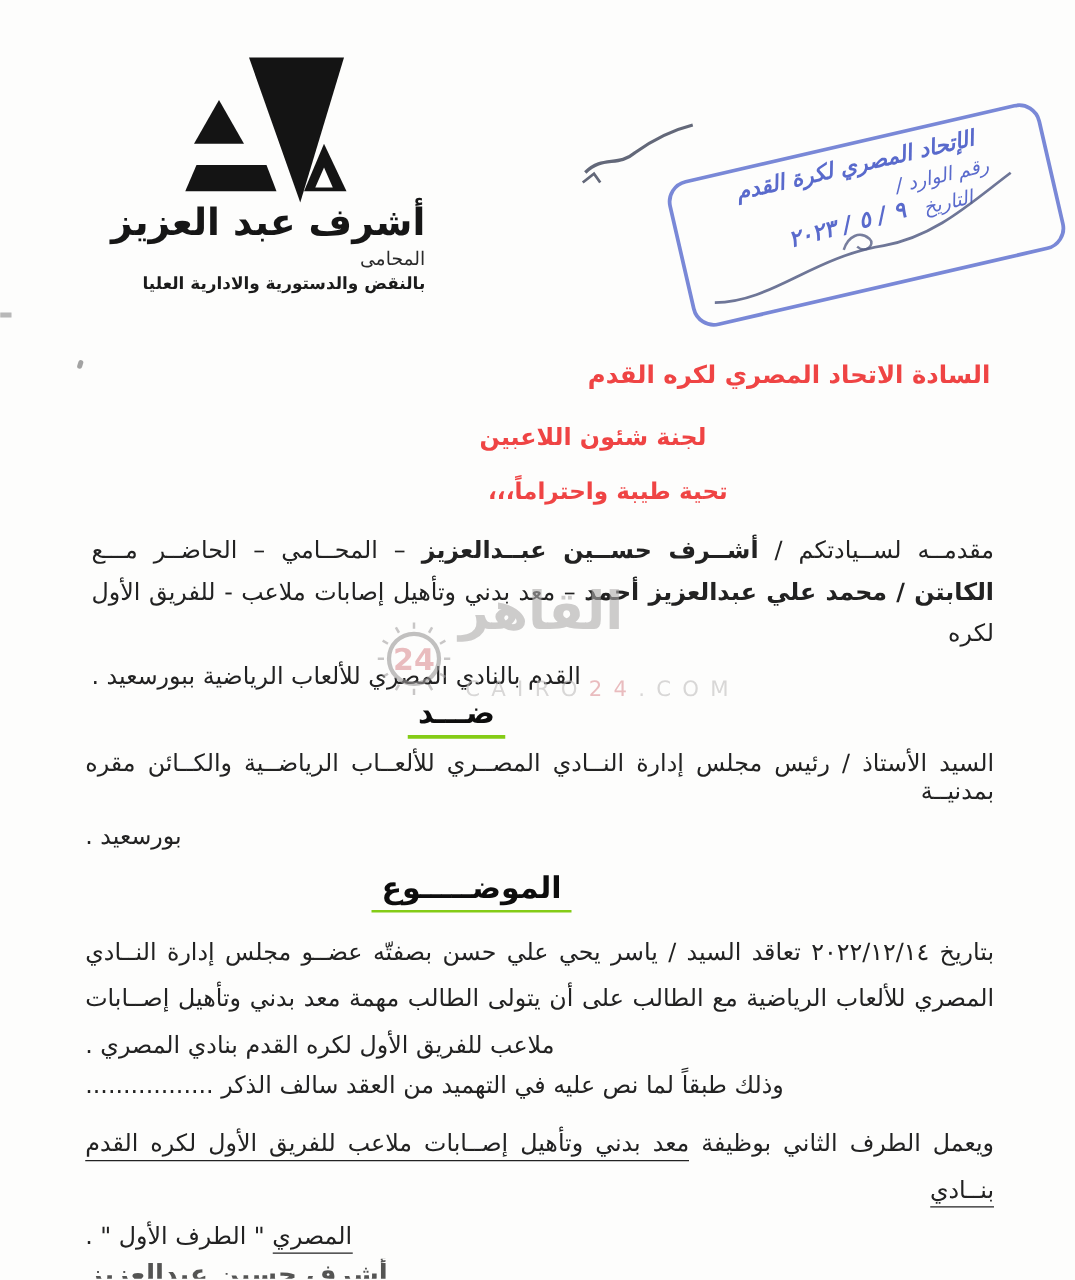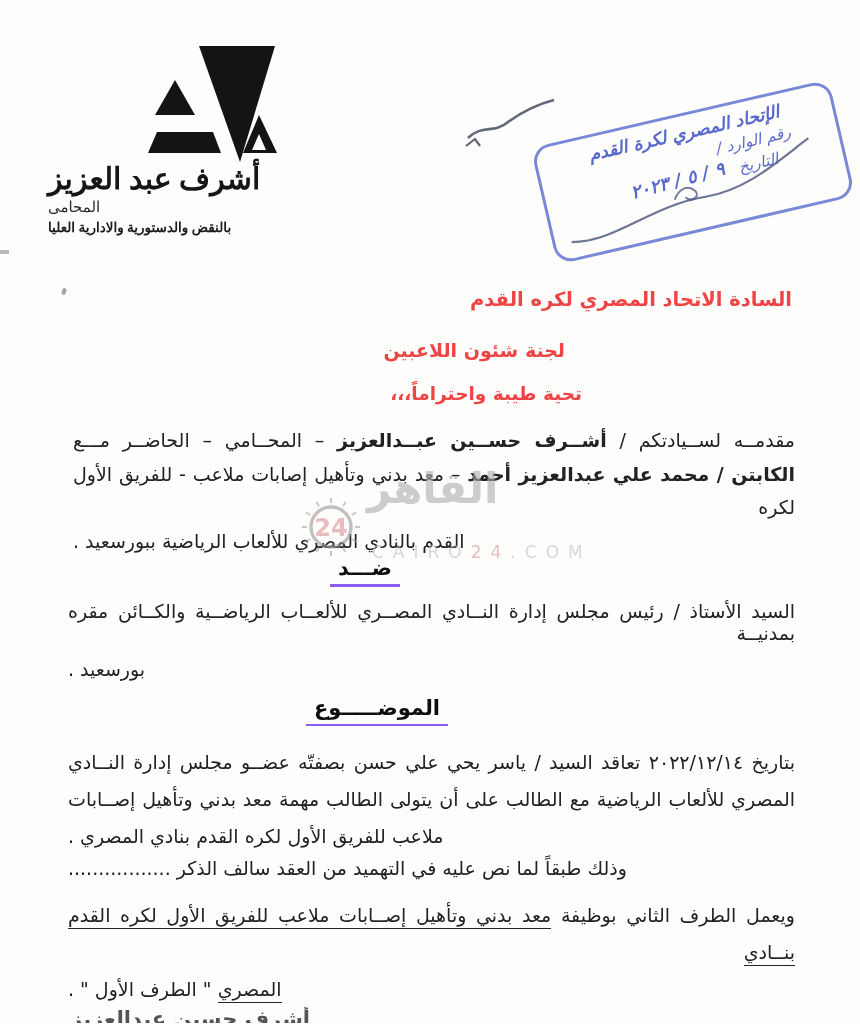--- a/index.html
+++ b/index.html
@@ -3,21 +3,21 @@
 <meta charset="utf-8">
 <style>
   * { margin:0; padding:0; box-sizing:border-box; }
   html,body { background:#ffffff; }
   body { font-family:"DejaVu Sans", sans-serif; }
   .page {
     position:relative; width:860px; height:1024px; margin:0 auto;
     background:#fdfdfc; overflow:hidden; direction:rtl; color:#1e1e1e;
   }
   
-  .letterhead { position:absolute; top:22px; left:48px; width:292px; text-align:left;font-family:Liberation Serif, serif; }
+  .letterhead { position:absolute; top:22px; left:48px; width:292px; text-align:right; }
   .monogram { display:block; margin:0 auto; }
   .lawyer-name { font-size:30px; font-weight:bold; color:#161616; margin-top:-6px; letter-spacing:0.5px; }
   .lawyer-title { font-size:15px; color:#2b2b2b; margin-top:2px; }
   .lawyer-specialty { font-size:13.5px; font-weight:bold; color:#1b1b1b; margin-top:3px; }
   
   .pen-scribble { position:absolute; left:462px; top:92px; }
   
   .stamp {
     position:absolute; left:540px; top:112px; width:306px; height:120px;
     border:3px solid rgba(74,94,201,.8); border-radius:18px;
@@ -30,22 +30,22 @@
   .stamp-date { display:inline-block; font-size:18px; font-weight:bold; transform:rotate(-2deg); margin-right:10px; }
   .stamp-sig { position:absolute; top:22px; left:6px; pointer-events:none; }
   .abs { position:absolute; }
   .b { font-weight:bold; }
   .h-bold { font-size:19.5px; font-weight:bold; color:#ef4444; }
   .para { font-size:19px; color:#222; }
   .jline { text-align:justify; text-align-last:justify; }
   .rline { text-align:left; }
   .u { border-bottom:1.6px solid #222; padding-bottom:2px; }
   .heading-center { width:100%; text-align:center; }
-  .hline { display:inline-block; font-size:21px; font-weight:bold; color:#0d0d0d;
-           border-bottom:3px solid #8b5cf6; padding:0 8px 4px; }
+  .hline { display:inline-block; font-size:24px; font-weight:bold; color:#0d0d0d;
+           border-bottom:3px solid #84cc16; padding:0 8px 4px; }
   
   .watermark { position:absolute; left:296px; top:482px; width:310px; height:92px;
                direction:ltr; opacity:.6; z-index:3; pointer-events:none; }
   .wm-clock { position:absolute; left:4px; top:14px; }
   .wm-arabic { position:absolute; left:71px; top:-14px; font-size:42px; font-weight:bold;
                color:#aeacac; direction:rtl; line-height:1; }
   .wm-domain { position:absolute; left:76px; top:60px; font-size:17px; letter-spacing:9px;
                color:#c0bebe; font-weight:normal; }
   .wm-domain .pink { color:#dd9196; }
   

